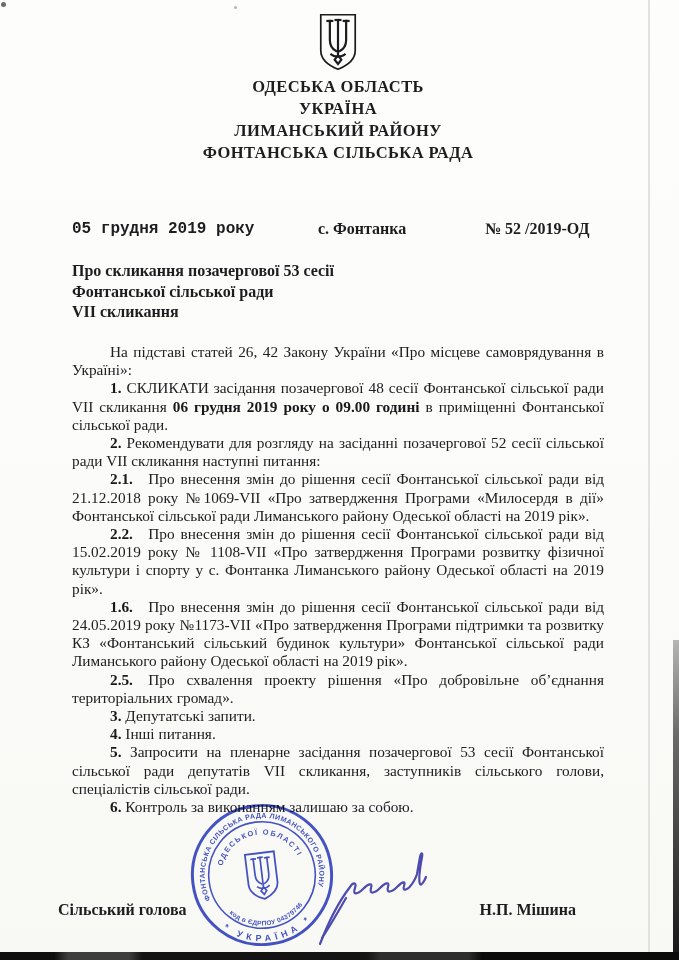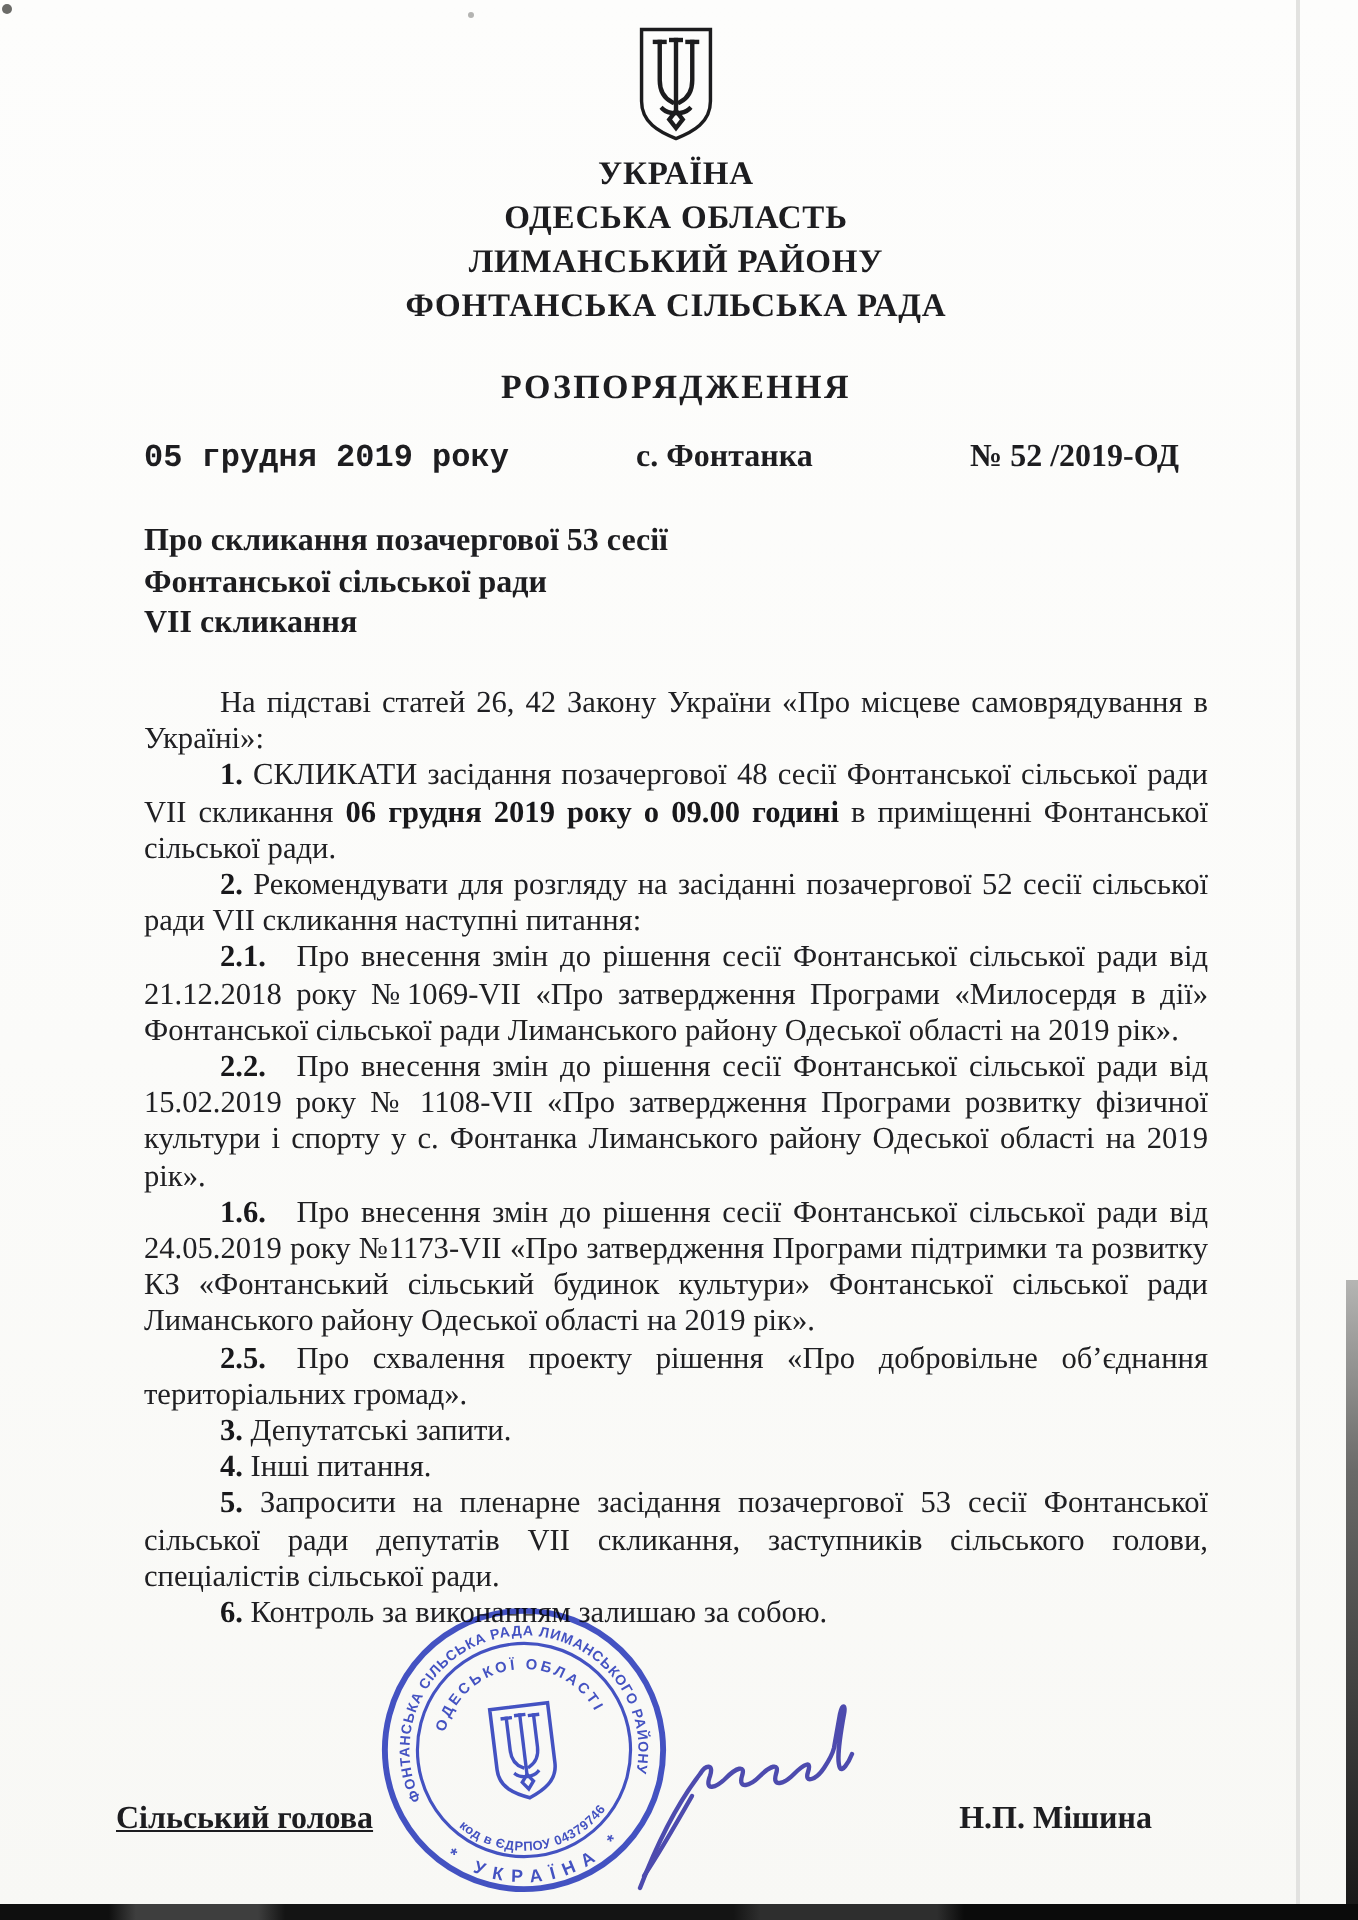--- a/index.html
+++ b/index.html
@@ -38,21 +38,21 @@
   .subject{position:absolute;top:261px;left:72px;width:420px;
     font-weight:bold;font-size:16px;line-height:20.5px;}
 
   .doc-body{position:absolute;top:343px;left:72px;width:532px;
     font-size:15.3px;line-height:18.2px;text-align:justify;color:#202023;}
   .doc-body p.para{margin:0;text-indent:38px;}
   .doc-body b{font-weight:bold;color:#18181b;}
 
   .signoff{position:absolute;top:901px;left:58px;width:546px;height:22px;
     font-weight:bold;font-size:16px;}
-  .signoff-title{position:absolute;left:0;top:0;text-decoration:underline;}
+  .signoff-title{position:absolute;left:0;top:0;}
   .signoff-name{position:absolute;right:28px;top:0;}
 
   .stamp{position:absolute;left:188px;top:800px;opacity:.88;mix-blend-mode:multiply;}
   .ink-stroke{stroke:var(--stamp-color);fill:none;}
   .st-text{fill:var(--stamp-color);font-family:"Liberation Sans","DejaVu Sans",sans-serif;font-weight:bold;}
   .signature{position:absolute;left:312px;top:820px;opacity:.92;}
   .sig-stroke{stroke:var(--sig-color);fill:none;stroke-linecap:round;}
 
   .ink-black{stroke:#1c1c1e;fill:none;}
 </style>
@@ -76,27 +76,26 @@
         <path d="M14.5 9 V29 C14.5 35 17 38.5 21 40.5"></path>
         <path d="M31.5 9 V29 C31.5 35 29 38.5 25 40.5"></path>
         <path d="M23 8 V45"></path>
         <path d="M12 9 H17"></path>
           <path d="M20.5 8 H25.5"></path>
           <path d="M29 9 H34"></path>
         <path d="M16 44 C19 47 27 47 30 44"></path>
         <path d="M23 45 L19.5 49.5 L23 54 L26.5 49.5 Z"></path>
       </g>
     </svg>
+    <div class="hline">ОДЕСЬКА ОБЛАСТЬ</div>
     <div class="hline">УКРАЇНА</div>
-    <div class="hline">ОДЕСЬКА ОБЛАСТЬ</div>
     <div class="hline">ЛИМАНСЬКИЙ РАЙОНУ</div>
     <div class="hline">ФОНТАНСЬКА СІЛЬСЬКА РАДА</div>
   </div>
 
-  <div class="doc-title">РОЗПОРЯДЖЕННЯ</div>
 
   <div class="meta-row">
     <span class="meta-date">05 грудня 2019 року</span>
     <span class="meta-place">с. Фонтанка</span>
     <span class="meta-number">№ 52 /2019-ОД</span>
   </div>
 
   <div class="subject">
     <div>Про скликання позачергової 53 сесії</div>
     <div>Фонтанської сільської ради</div>

